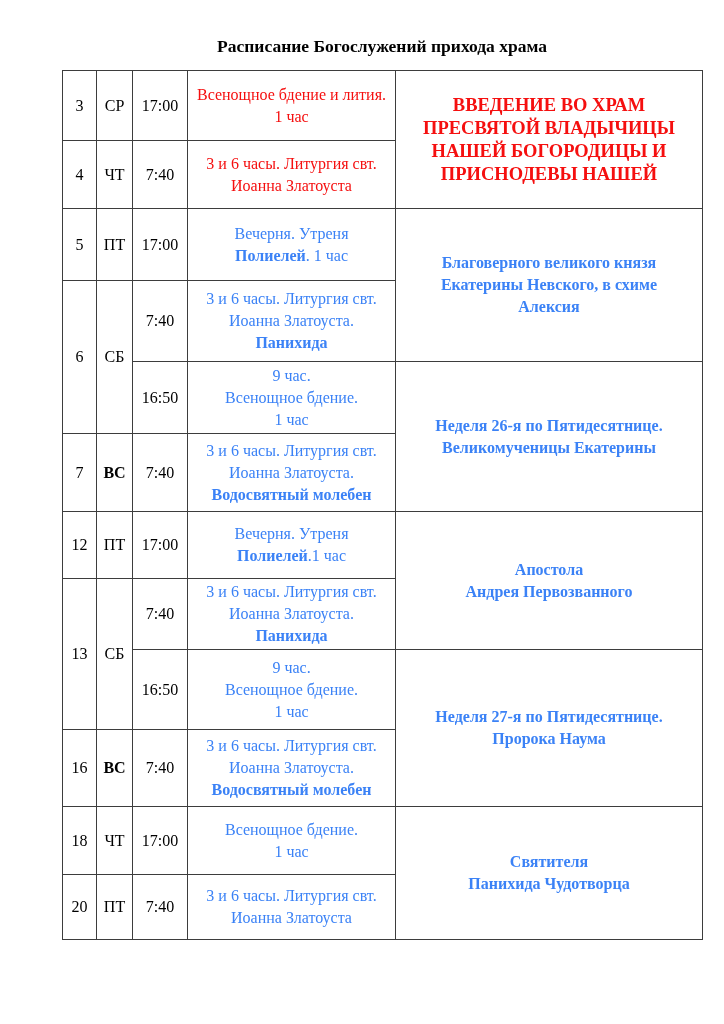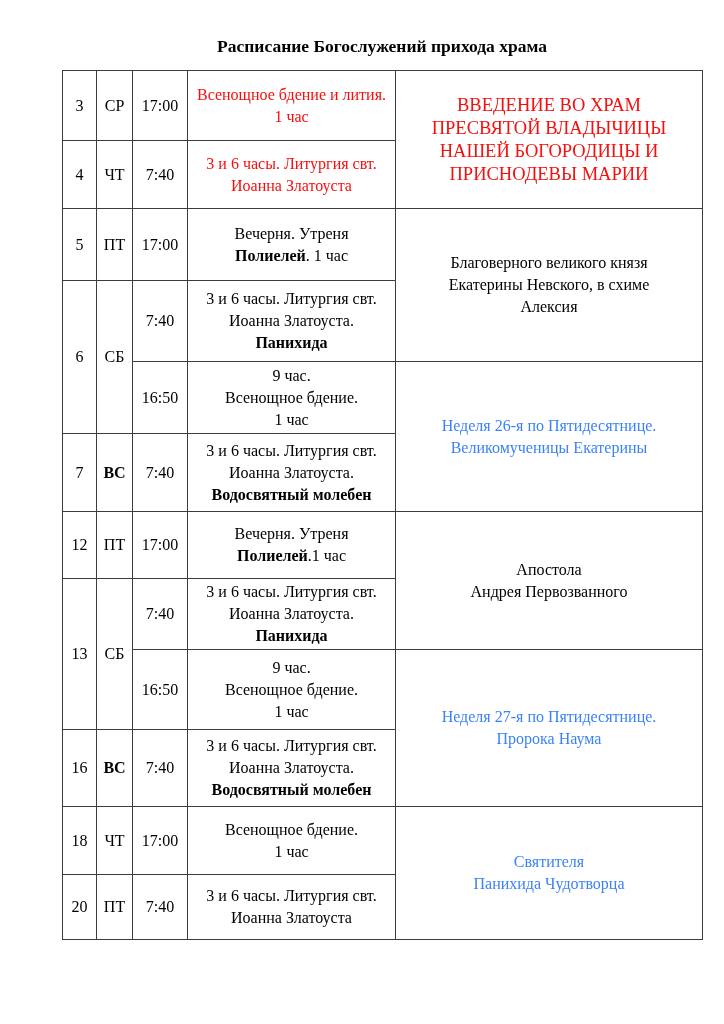--- a/index.html
+++ b/index.html
@@ -34,32 +34,32 @@
   table.schedule td {
     border: 1.5px solid #3d3d3d;
     text-align: center;
     vertical-align: middle;
     font-size: 16px;
     line-height: 22px;
     padding: 2px 3px;
     overflow: hidden;
   }
   td.feast-cell {
-    font-weight: normal;
+    font-weight: bold;
     font-size: 16.5px;
     line-height: 23px;
   }
   td.feast-cell.feast-large {
     font-size: 18.5px;
     line-height: 23px;
   }
   .bold { font-weight: bold; }
   .c-red   { color: #f50f0f; }
   .c-blue  { color: #3b82f6; }
-  .c-black { color: #000000; }
+  .c-black { color: #3b82f6; }
 </style>
 </head>
 <body>
 
 <div class="page">
   <div class="title-block">
     <div>Расписание Богослужений прихода храма</div>
   </div>
 
   <table class="schedule">
@@ -76,21 +76,21 @@
           <td>СР</td>
           <td>17:00</td>
           <td class="c-red">
             <div><span>Всенощное бдение и лития.</span></div>
             <div><span>1 час</span></div>
           </td>
           <td class="feast-cell c-red feast-large" rowspan="2">
             <div>ВВЕДЕНИЕ ВО ХРАМ</div>
             <div>ПРЕСВЯТОЙ ВЛАДЫЧИЦЫ</div>
             <div>НАШЕЙ БОГОРОДИЦЫ И</div>
-            <div>ПРИСНОДЕВЫ МАРИИ</div>
+            <div>ПРИСНОДЕВЫ НАШЕЙ</div>
           </td>
         </tr>
         <tr style="height: 68px;">
           <td>4</td>
           <td>ЧТ</td>
           <td>7:40</td>
           <td class="c-red">
             <div><span>3 и 6 часы. Литургия свт.</span></div>
             <div><span>Иоанна Златоуста</span></div>
           </td>

